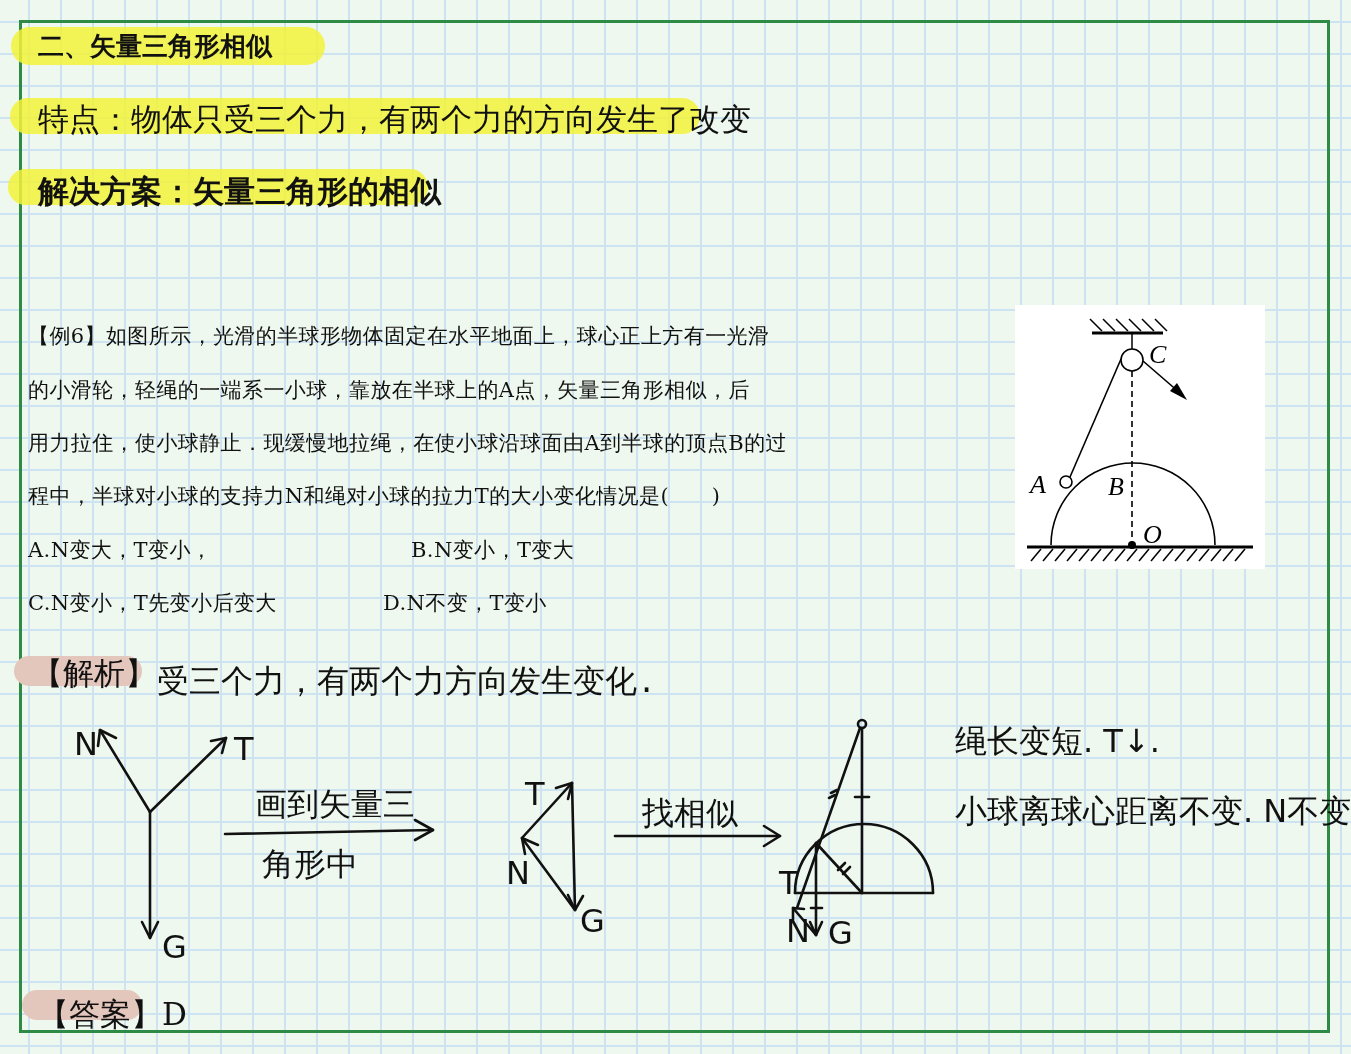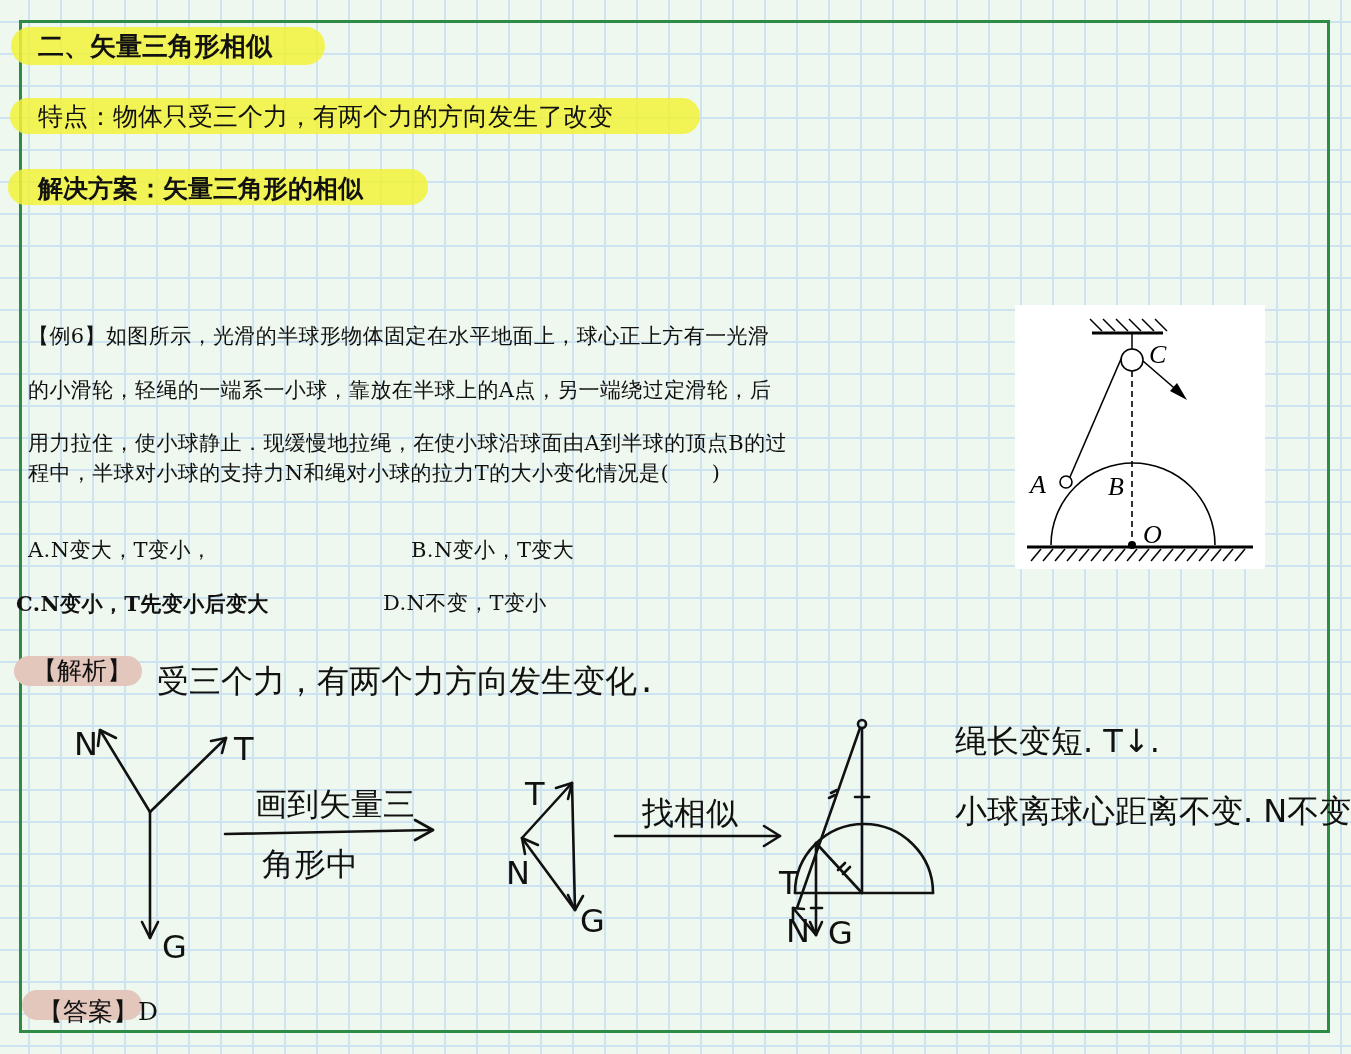--- a/index.html
+++ b/index.html
@@ -18,21 +18,21 @@
     position: absolute; left: 19px; top: 20px; width: 1311px; height: 1013px;
     border: 3px solid #2e8b46; box-sizing: border-box;
   }
   .hl {
     position: absolute; height: 38px; border-radius: 19px;
     background: #f2f23a; opacity: 0.85;
   }
   .hl-pink { position: absolute; height: 30px; border-radius: 15px; background: #e3c6bc; }
   .t { position: absolute; white-space: nowrap; line-height: 1; text-align: center; }
   .h1 { font-size: 26px; font-weight: bold; }
-  .p { font-size: 25px; }
+  .p { font-size: 31px; }
   .q { font-size: 21px; letter-spacing: 0.4px; }
   .hand { position: absolute; font-family: Liberation Mono, monospace; margin-left: 7px; }
   .fig {
     position: absolute; left: 1015px; top: 305px; width: 250px; height: 264px;
     background: #ffffff;
   }
   svg.draw { position: absolute; left: 0; top: 0; }
   .hw { font-family: "DejaVu Sans", sans-serif; font-size: 32px; fill: #111; }
 </style>
 </head>
@@ -45,27 +45,27 @@
 
 <div class="hl" style="left:10px;top:98px;width:690px;height:36px;"></div>
 <div class="t p" style="left:38px;top:104px;">特点：物体只受三个力，有两个力的方向发生了改变</div>
 
 <div class="hl" style="left:8px;top:169px;width:420px;height:36px;"></div>
 <div class="t p" style="left:38px;top:176px;font-weight:bold;">解决方案：矢量三角形的相似</div>
 
 <div class="t q" style="left:28px;top:326px;">
   <span>【例6】</span><span>如图所示，光滑的半球形物体固定在水平地面上，球心正上方有一光滑</span>
 </div>
-<div class="t q" style="left:28px;top:380px;">的小滑轮，轻绳的一端系一小球，靠放在半球上的A点，另一端绕过定滑轮，后</div>
+<div class="t q" style="left:28px;top:380px;">的小滑轮，轻绳的一端系一小球，靠放在半球上的A点，矢量三角形相似，后</div>
 <div class="t q" style="left:28px;top:433px;">用力拉住，使小球静止．现缓慢地拉绳，在使小球沿球面由A到半球的顶点B的过</div>
-<div class="t q" style="left:28px;top:463px;">程中，半球对小球的支持力N和绳对小球的拉力T的大小变化情况是(　　)</div>
+<div class="t q" style="left:28px;top:486px;">程中，半球对小球的支持力N和绳对小球的拉力T的大小变化情况是(　　)</div>
 
 <div class="t q" style="left:28px;top:540px;">A.N变大，T变小，</div>
 <div class="t q" style="left:383px;top:540px;padding-left:28px;">B.N变小，T变大</div>
-<div class="t q" style="left:16px;top:593px;font-weight:bold;">C.N变小，T先变小后变大</div>
+<div class="t q" style="left:28px;top:593px;">C.N变小，T先变小后变大</div>
 <div class="t q" style="left:383px;top:593px;">D.N不变，T变小</div>
 
 <div class="fig">
   <svg width="250" height="264" viewBox="0 0 250 264">
 
     <line x1="77" y1="28" x2="148" y2="28" stroke="#000" stroke-width="3"></line>
     <g stroke="#000" stroke-width="1.5">
       <line x1="75" y1="14" x2="87" y2="26"></line>
         <line x1="88" y1="14" x2="100" y2="26"></line>
       <line x1="101" y1="14" x2="113" y2="26"></line>

